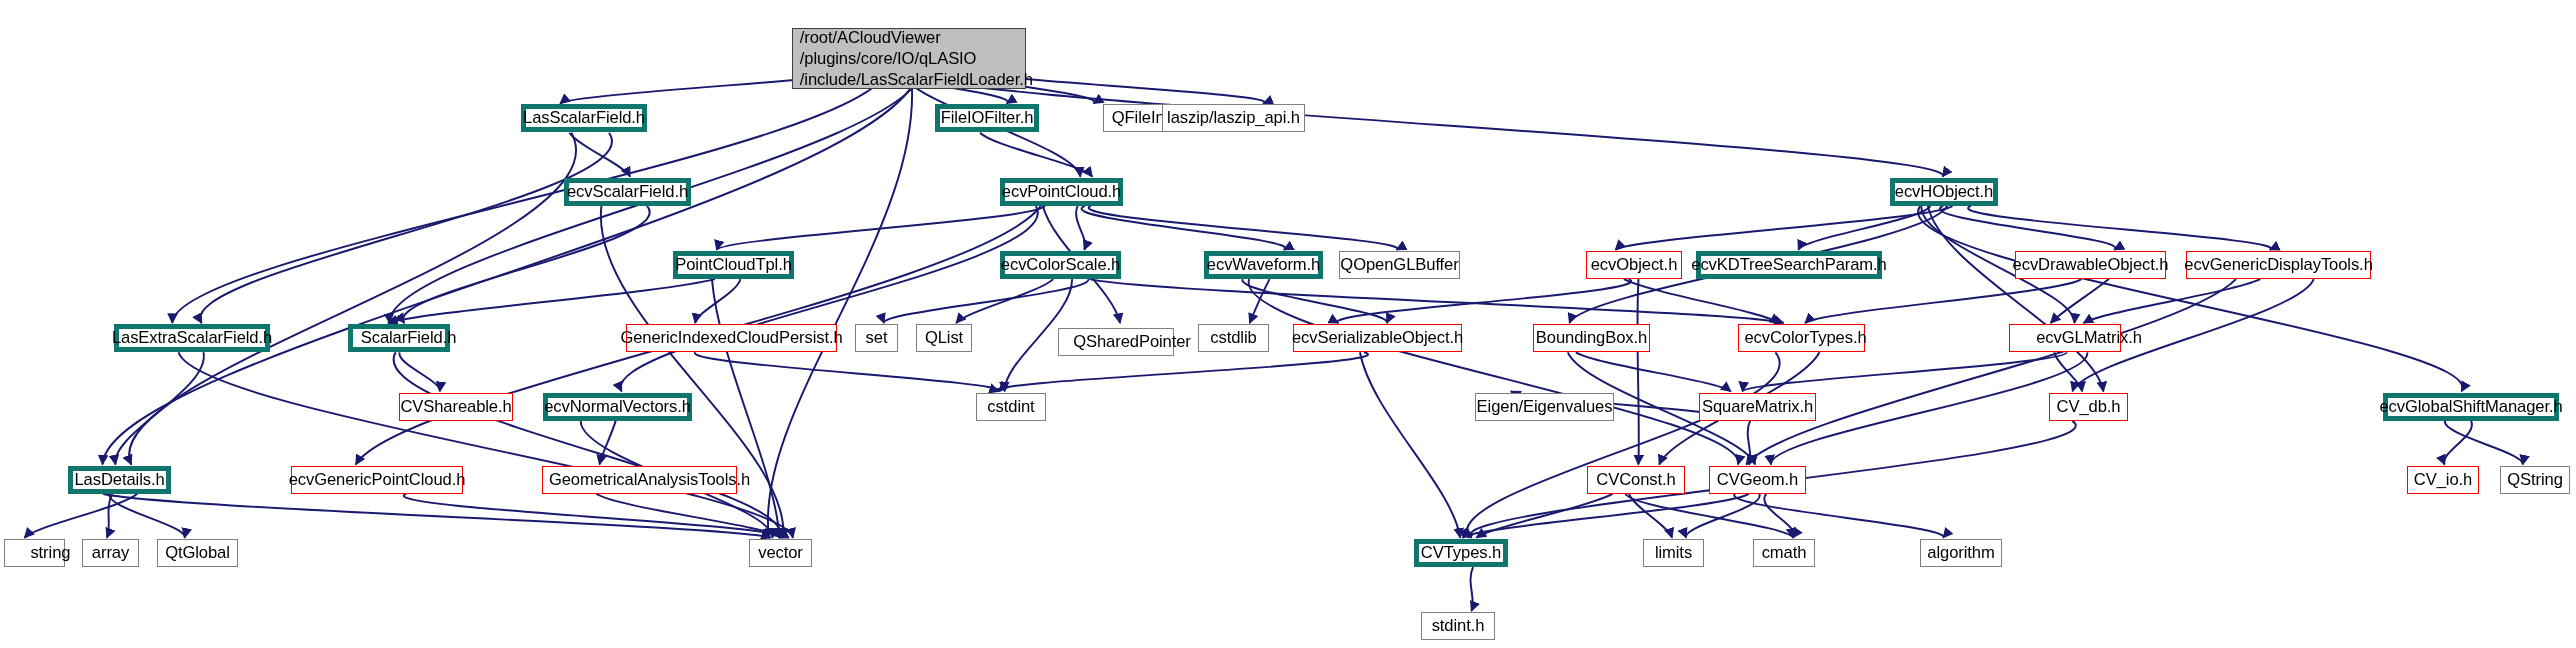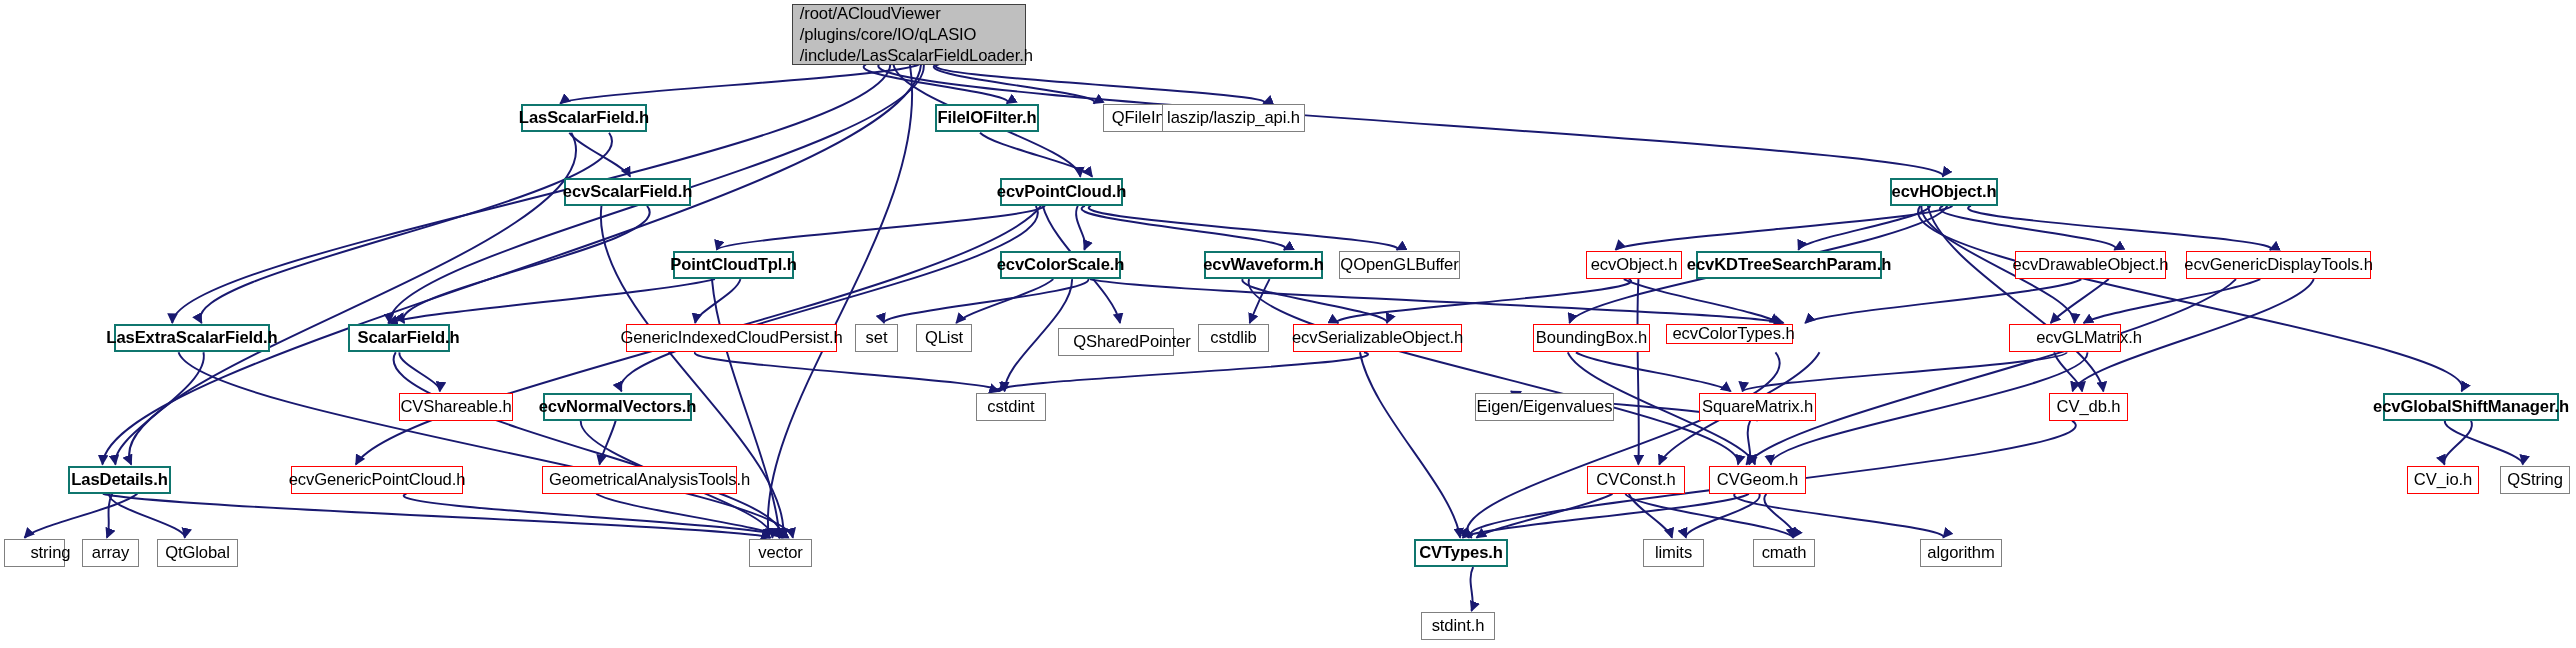--- a/index.html
+++ b/index.html
@@ -36,34 +36,34 @@
     background: #ffffff;
     border: 1px solid #808080;
     color: #000000;
     font-size: 16.6px;
     line-height: 1.18;
     white-space: pre;
     letter-spacing: -0.1px;
     z-index: 5;
   }
   .node.hdr {
-    border: 2px solid #0f766e;
-    font-weight: bold;
+    border: 5px solid #0f766e;
   }
   .node.red {
     border: 1px solid #ff0000;
   }
   .node.root {
     background: #bfbfbf;
     border: 1px solid #404040;
     text-align: left;
     justify-content: flex-start;
     padding-left: 6.8px;
     font-size: 16.6px;
     line-height: 1.28;
+    margin-top: 24px;
   }
 </style>
 </head>
 <body>
 
 <div id="graph">
 
   <svg id="edges" viewBox="0 0 2638 664" xmlns="http://www.w3.org/2000/svg">
     <defs>
       <marker id="arrow" viewBox="0 0 10 10" refX="9" refY="5" markerWidth="5.5" markerHeight="5.5" orient="auto-start-reverse">
@@ -179,21 +179,21 @@
       <div class="node red" style="left: 2186px; top: 251px; width: 185px; height: 28px;">ecvGenericDisplayTools.h</div>
       <div class="node hdr" style="left: 114px; top: 324px; width: 156px; height: 28px;">LasExtraScalarField.h</div>
       <div class="node hdr" style="left: 348px; top: 324px; width: 102px; height: 28px; padding-left: 19px;">ScalarField.h</div>
       <div class="node red" style="left: 626px; top: 324px; width: 211px; height: 28px;">GenericIndexedCloudPersist.h</div>
       <div class="node sys" style="left: 855px; top: 324px; width: 43px; height: 28px;">set</div>
       <div class="node sys" style="left: 916px; top: 324px; width: 56px; height: 28px;">QList</div>
       <div class="node sys" style="left: 1058px; top: 328px; width: 116px; height: 28px; padding-left: 32px;">QSharedPointer</div>
       <div class="node sys" style="left: 1198px; top: 324px; width: 71px; height: 28px;">cstdlib</div>
       <div class="node red" style="left: 1293px; top: 324px; width: 169px; height: 28px;">ecvSerializableObject.h</div>
       <div class="node red" style="left: 1533px; top: 324px; width: 117px; height: 28px;">BoundingBox.h</div>
-      <div class="node red" style="left: 1666px; top: 324px; width: 127px; height: 20px; padding-left: 8px;">ecvColorTypes.h</div>
+      <div class="node red" style="left: 1738px; top: 324px; width: 127px; height: 28px; padding-left: 8px;">ecvColorTypes.h</div>
       <div class="node red" style="left: 2009px; top: 324px; width: 112px; height: 28px; padding-left: 48px;">ecvGLMatrix.h</div>
       <div class="node red" style="left: 399px; top: 393px; width: 114px; height: 28px;">CVShareable.h</div>
       <div class="node hdr" style="left: 543px; top: 393px; width: 149px; height: 28px;">ecvNormalVectors.h</div>
       <div class="node sys" style="left: 976px; top: 393px; width: 70px; height: 28px;">cstdint</div>
       <div class="node sys" style="left: 1475px; top: 393px; width: 139px; height: 28px;">Eigen/Eigenvalues</div>
       <div class="node red" style="left: 1699px; top: 393px; width: 117px; height: 28px;">SquareMatrix.h</div>
       <div class="node red" style="left: 2049px; top: 393px; width: 79px; height: 28px;">CV_db.h</div>
       <div class="node hdr" style="left: 2383px; top: 393px; width: 176px; height: 28px;">ecvGlobalShiftManager.h</div>
       <div class="node red" style="left: 291px; top: 466px; width: 172px; height: 28px;">ecvGenericPointCloud.h</div>
       <div class="node red" style="left: 542px; top: 466px; width: 195px; height: 28px; padding-left: 20px;">GeometricalAnalysisTools.h</div>

